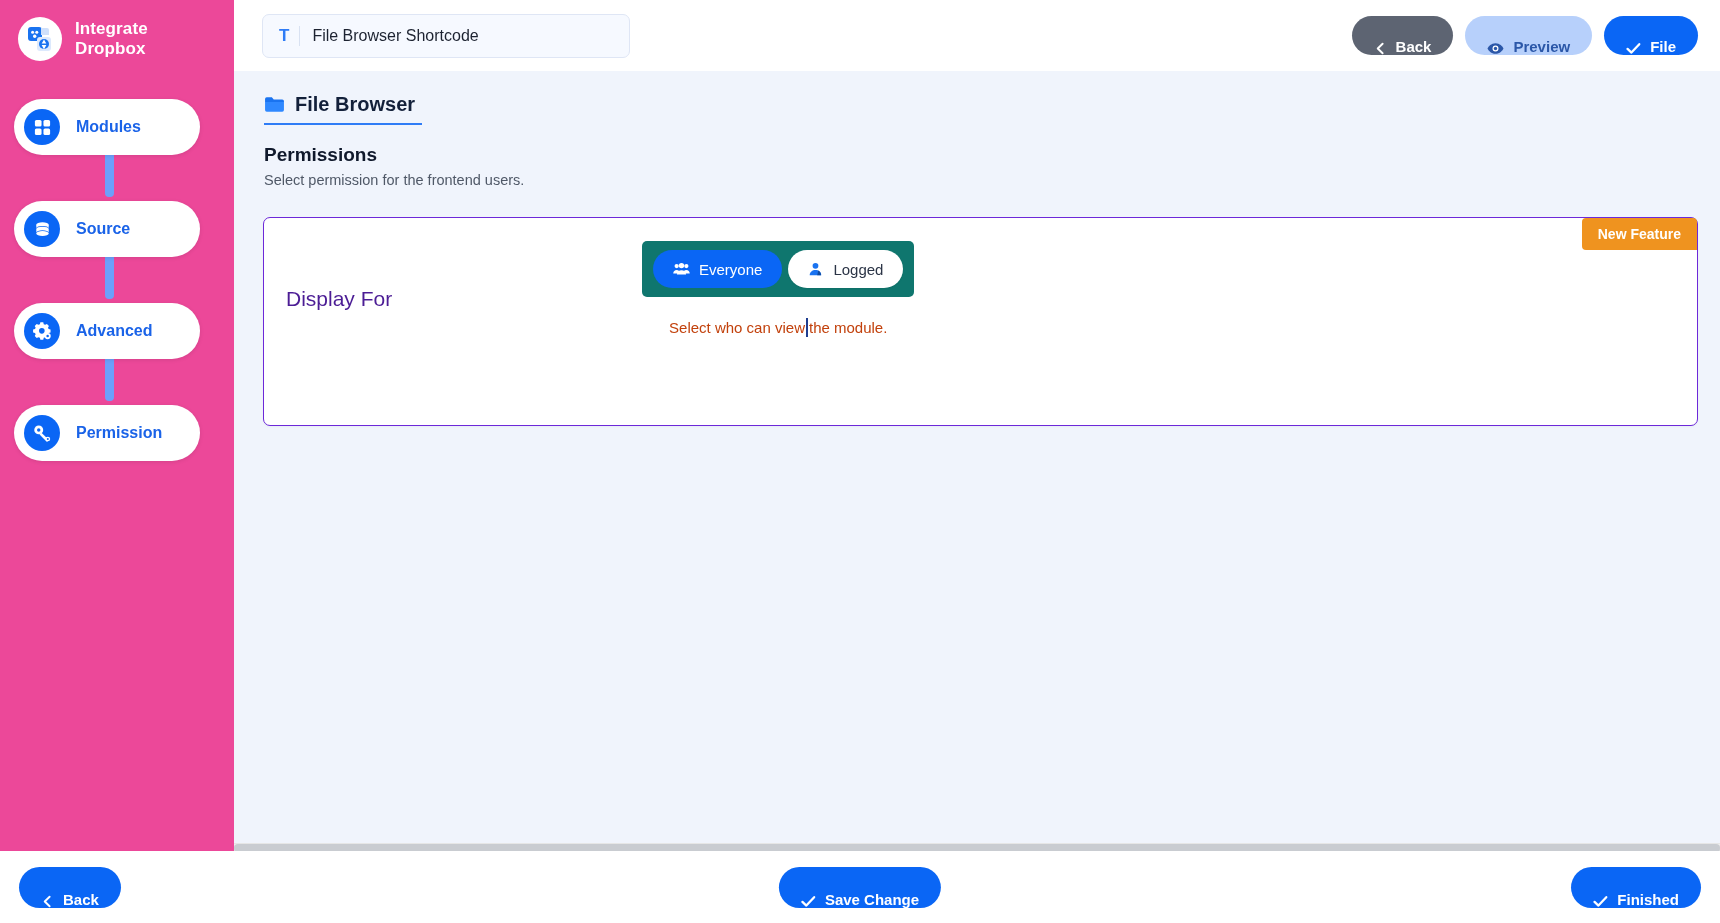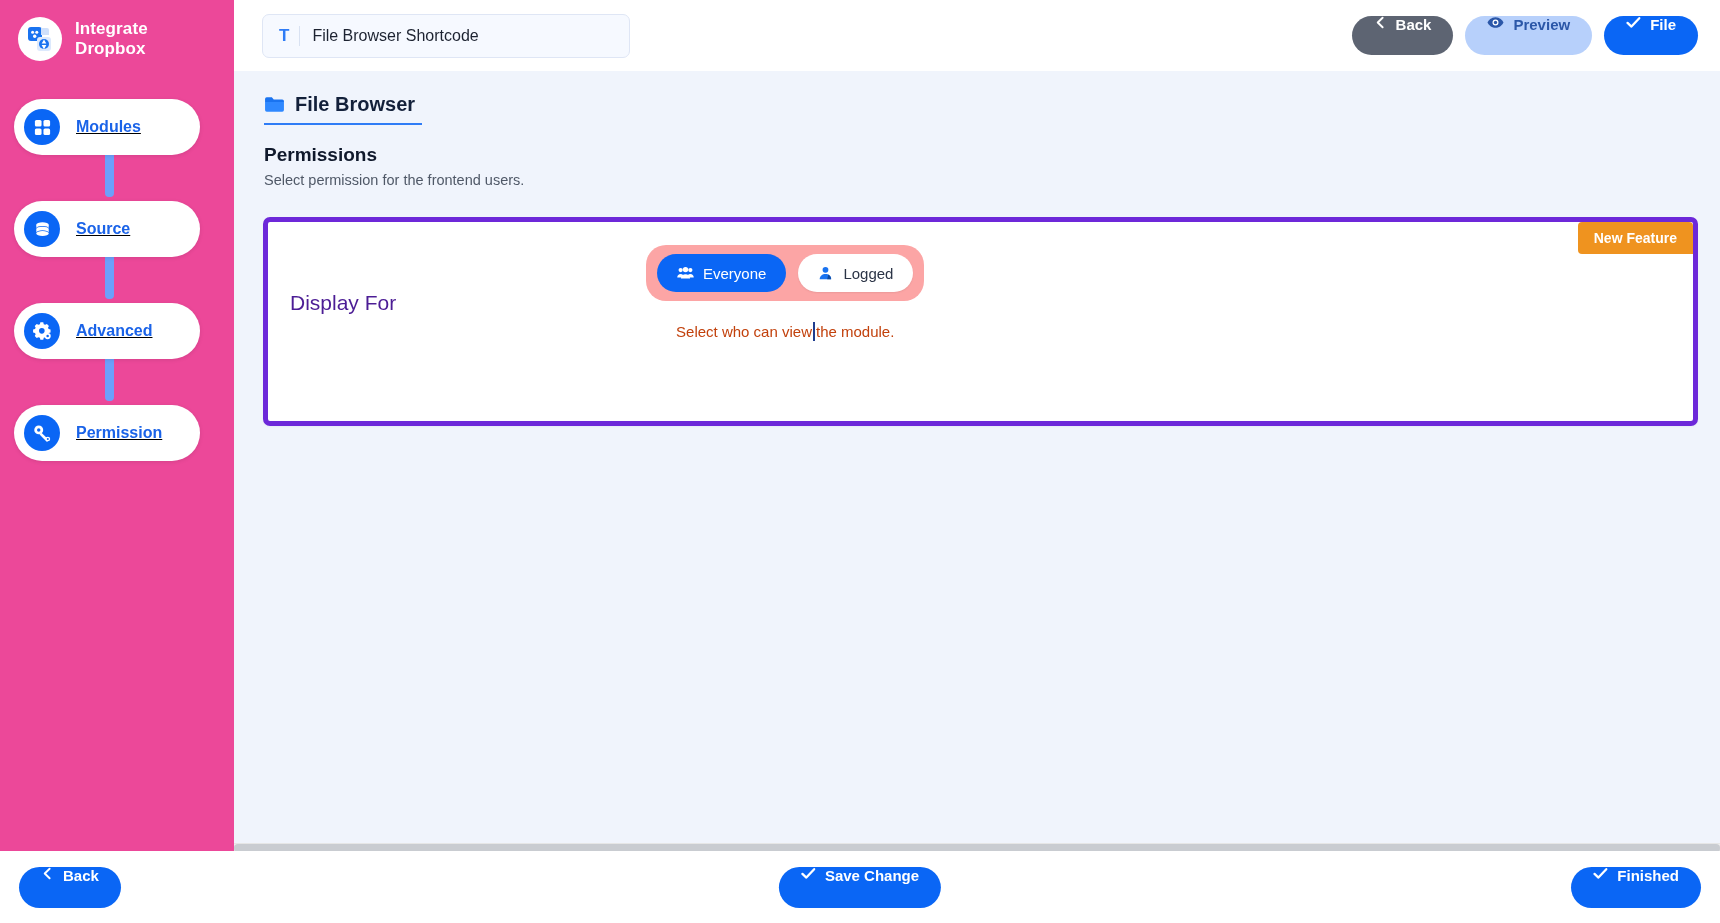--- a/index.html
+++ b/index.html
@@ -37,21 +37,20 @@
     position: absolute; left: 105px; width: 9px;
     background: #6ca0fb; z-index: 0; border-radius: 4px;
   }
   .nav-item {
     position: relative; z-index: 2;
     display: flex; align-items: center; gap: 16px;
     width: 186px; height: 56px; margin-left: 14px;
     background: #ffffff; border-radius: 28px;
     box-shadow: 0 1px 4px rgba(0,0,0,.10);
     cursor: pointer;
-    text-decoration: underline;
   }
   .nav-item + .nav-item { margin-top: 46px; }
   .nav-icon {
     width: 36px; height: 36px; margin-left: 10px;
     border-radius: 50%; background: #0a66f5;
     display: flex; align-items: center; justify-content: center;
     flex: 0 0 36px;
   }
   .nav-label { color: #1a63e8; font-size: 16px; font-weight: 700; }
 
@@ -78,21 +77,21 @@
   .title-value {
     color: #1d2331; font-size: 16px; padding-left: 12px;
     background: transparent; border: 0; outline: none;
     width: 290px; font-family: "Liberation Sans", sans-serif;
   }
   .topbar-actions {
     margin-left: auto; margin-right: 22px;
     display: flex; align-items: center; gap: 12px;
   }
   .btn {
-    display: inline-flex; align-items: flex-start; justify-content: center;
+    display: inline-flex; align-items: flex-end; justify-content: center;
     gap: 9px; border: 0; border-radius: 22px;
     font-family: "Liberation Sans", sans-serif;
     font-size: 15px; font-weight: 600; cursor: pointer;
     height: 39px; padding: 0 22px; white-space: nowrap;
   }
   .btn-back-top { background: #5d6472; color: #ffffff; }
   .btn-preview  { background: #b7d0fb; color: #2b57a8; }
   .btn-save     { background: #0a66f5; color: #ffffff; }
 
   
@@ -114,21 +113,21 @@
   }
   .section-sub {
     margin: 6px 0 0 30px;
     font-size: 14.5px; color: #4f5867;
   }
   .card {
     position: relative;
     margin: 29px 22px 0 29px;
     height: 209px;
     background: #ffffff;
-    border: 5px solid #6d28d9; border-radius: 7px;
+    border: 1px solid #6d28d9; border-radius: 7px;
     box-shadow: 0 1px 2px rgba(20,40,80,.04);
   }
   .badge-new {
     position: absolute; right: 0; top: 0;
     background: #ef931f; color: #ffffff;
     font-size: 14px; font-weight: 600;
     padding: 8px 16px; border-radius: 4px 4px 0 4px;
   }
   .row {
     position: absolute; left: 0; top: 0;
@@ -136,22 +135,22 @@
   }
   .row-label {
     position: absolute; left: 22px; top: 69px;
     font-size: 21px; color: #4c1d95;
   }
   .row-control {
     position: absolute; left: 378px; top: 23px;
     display: flex; flex-direction: column; align-items: center;
   }
   .toggle-group {
-    display: flex; align-items: center; gap: 12px;
-    background: #fca5a5; border-radius: 20px; padding: 9px 11px;
+    display: flex; align-items: center; gap: 6px;
+    background: #0f766e; border-radius: 5px; padding: 9px 11px;
   }
   .toggle {
     display: inline-flex; align-items: center; justify-content: center;
     gap: 9px; height: 38px; padding: 0 20px;
     border: 0; border-radius: 19px; cursor: pointer;
     font-family: "Liberation Sans", sans-serif;
     font-size: 15px; font-weight: 500;
   }
   .toggle.is-active { background: #0a66f5; color: #ffffff; }
   .toggle.is-idle   { background: #ffffff; color: #2b3446; box-shadow: 0 1px 2px rgba(0,0,0,.07); }

